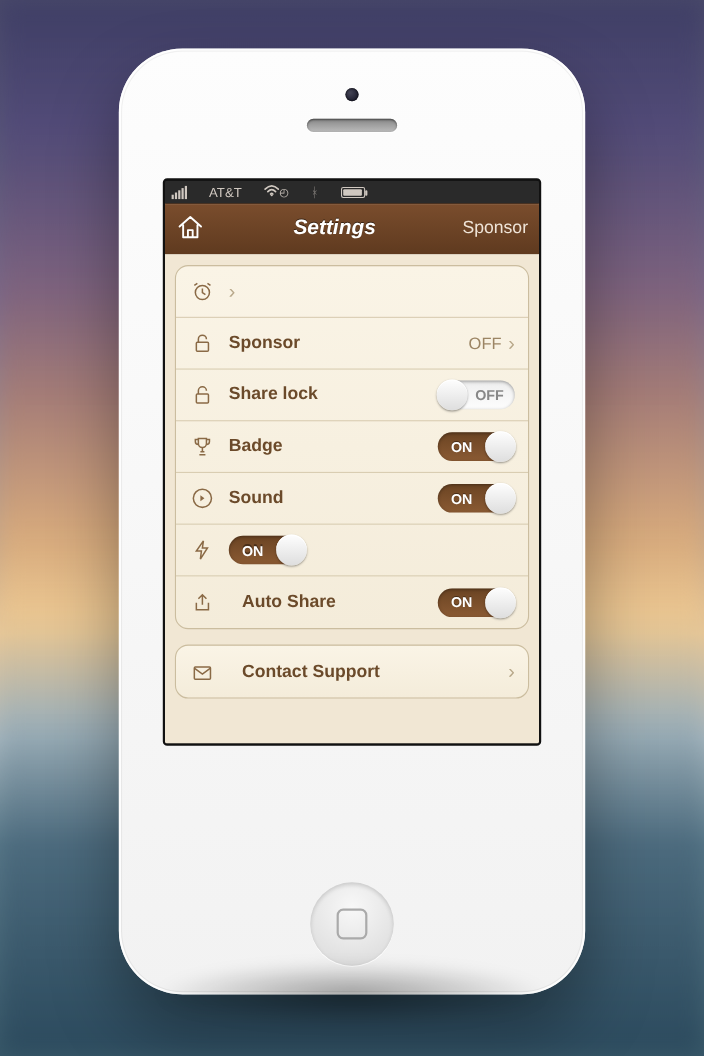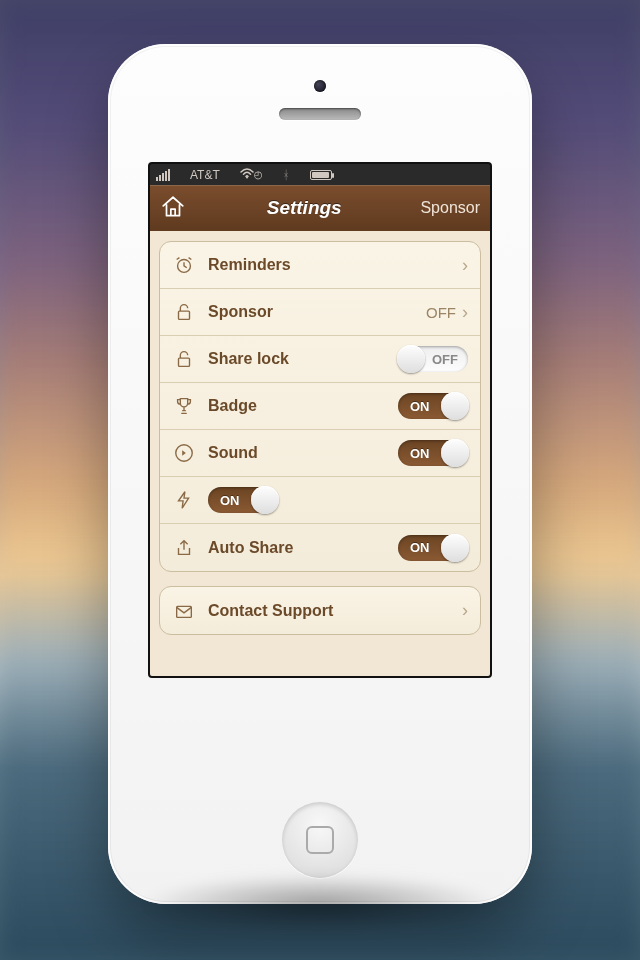--- a/index.html
+++ b/index.html
@@ -119,21 +119,21 @@
     border-radius:12px;
     margin-bottom:14px;
     overflow:hidden;
   }
   .row {
     display:flex; align-items:center;
     height:47px; padding:0 12px 0 12px;
     border-bottom:1px solid #d9cdb2;
     color:#6b4a2a; font-size:16px; font-weight:700;
   }
-  .row:last-child{ border-bottom:none; }
+  .row:last-child{ border-bottom:none;gap:12px; }
   .row .ic { width:24px; height:24px; margin-right:12px; display:flex; align-items:center; justify-content:center; flex-shrink:0; }
   .row .ic svg { stroke:#8a6a46; fill:none; stroke-width:1.5; }
   .row .label { flex:1; }
   .row .value { color:#9c8564; font-weight:400; margin-right:6px; font-size:15px; }
   .chevron { color:#b8a88a; font-size:18px; font-weight:400; }
 
   
   .toggle {
     width:70px; height:26px; border-radius:13px; position:relative;
     box-shadow: inset 0 1px 3px rgba(0,0,0,0.35);
@@ -207,21 +207,20 @@
 
       <div class="group">
 
         <div class="row">
           <span class="ic">
             <svg viewBox="0 0 24 24" width="22" height="22">
                 <circle cx="12" cy="13" r="7"></circle>
                 <path d="M12 9v4l3 2M7 4l-3 2M17 4l3 2"></path>
               </svg>
           </span>
-          <span class="label">Reminders</span>
           <span class="chevron">›</span>
         </div>
 
         <div class="row">
           <span class="ic">
             <svg viewBox="0 0 24 24" width="22" height="22">
                 <rect x="6" y="11" width="12" height="9" rx="1"></rect>
                 <path d="M8 11V8a4 4 0 0 1 8 0"></path>
               </svg>
           </span>

